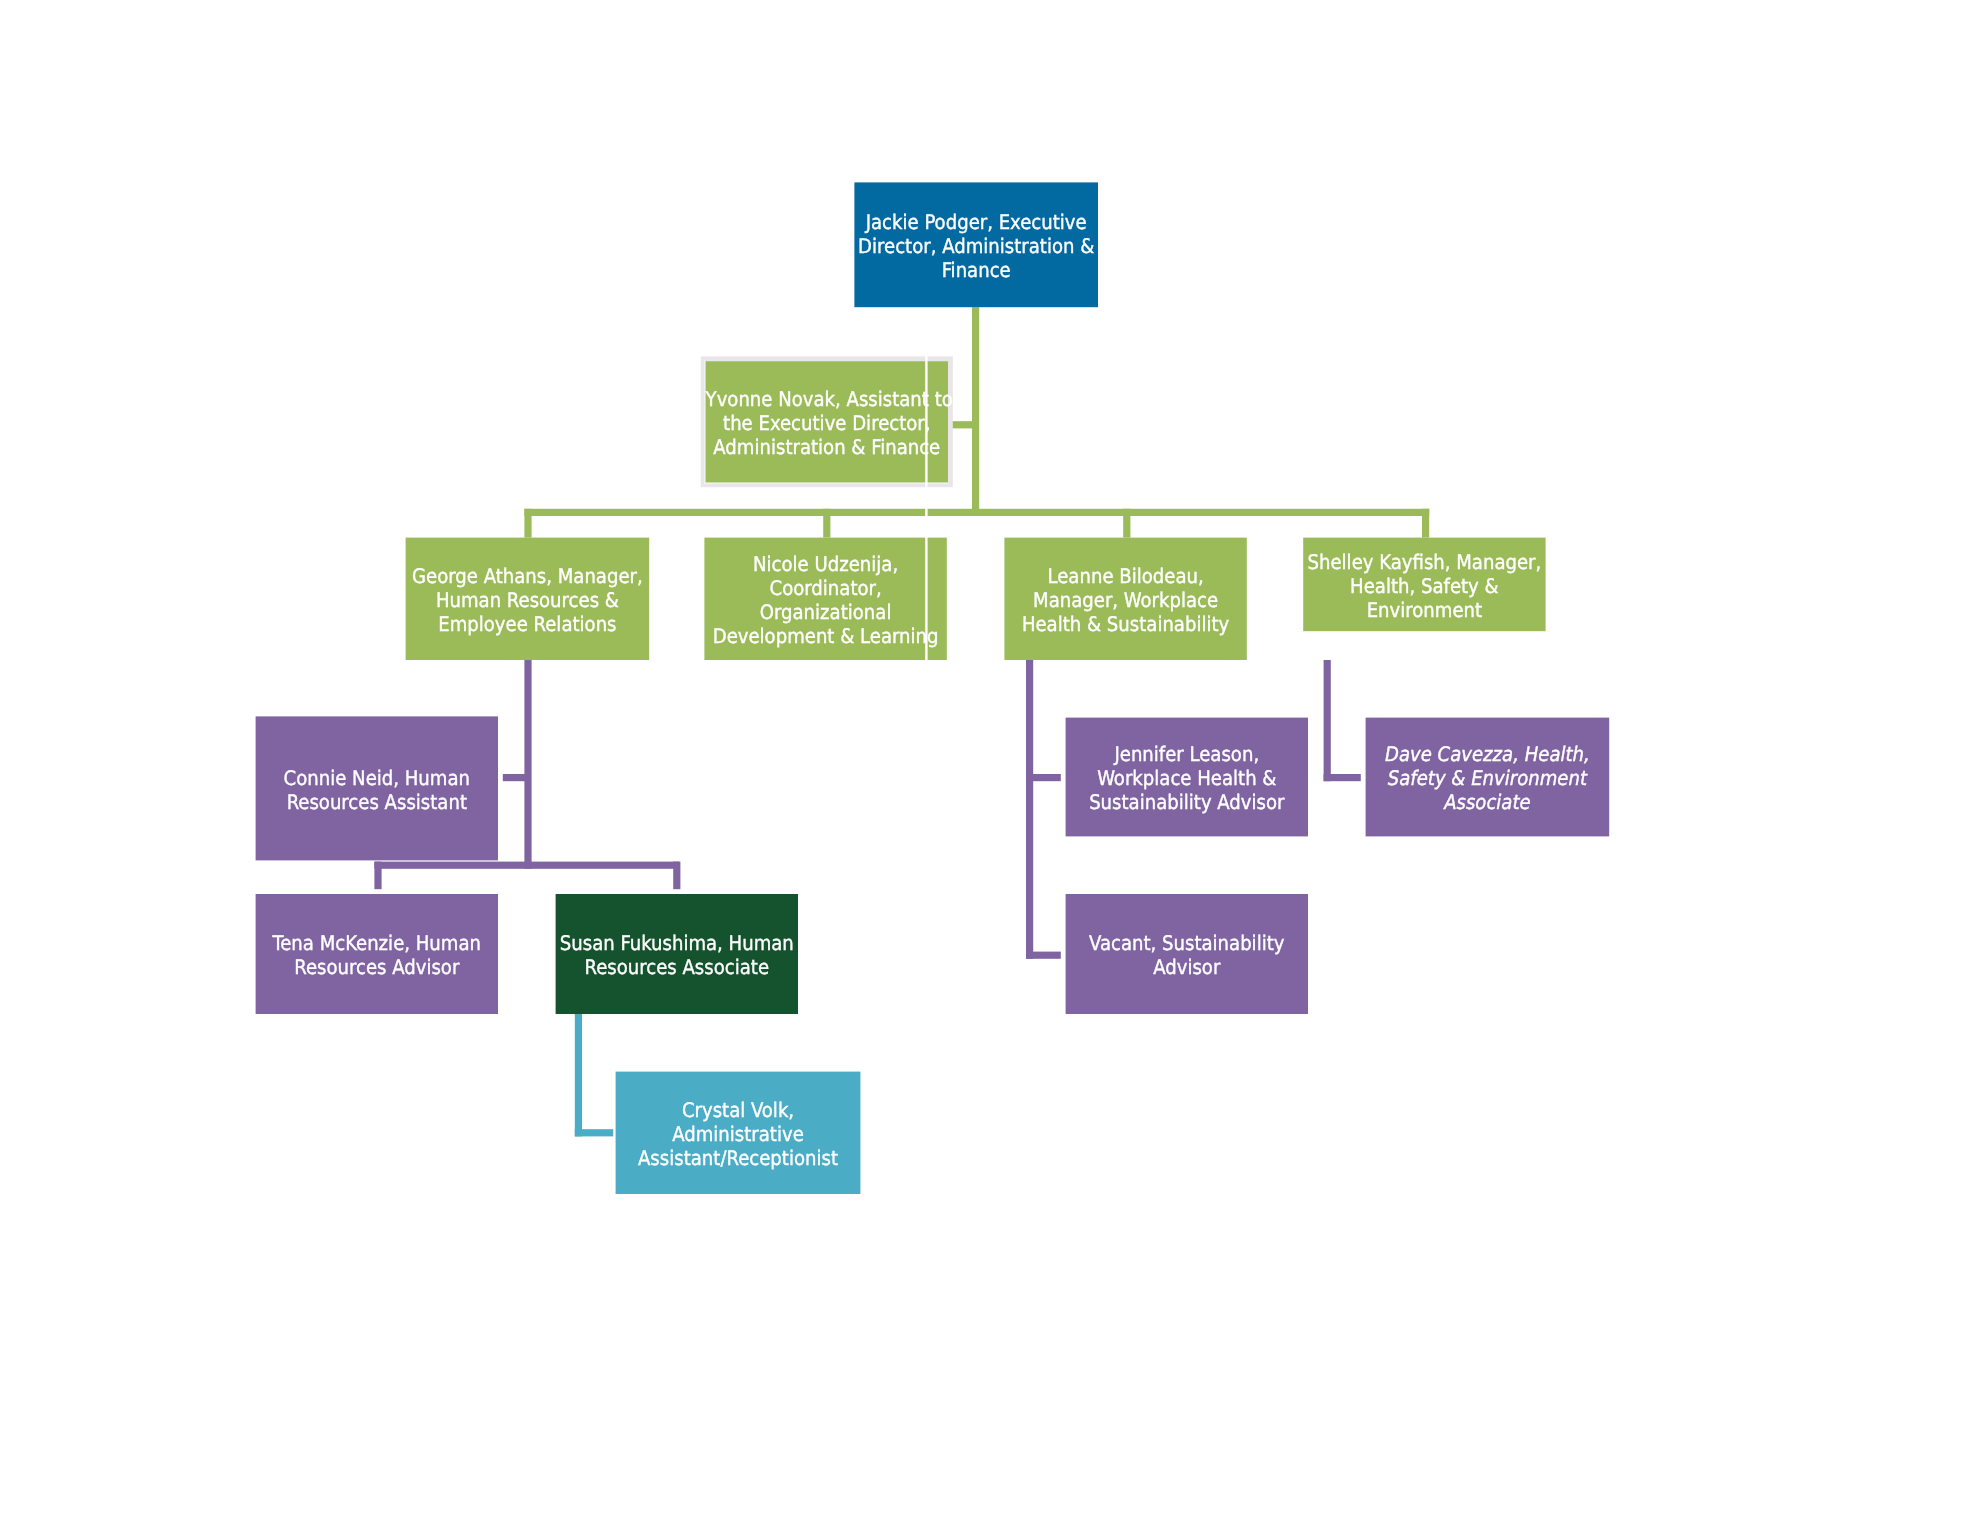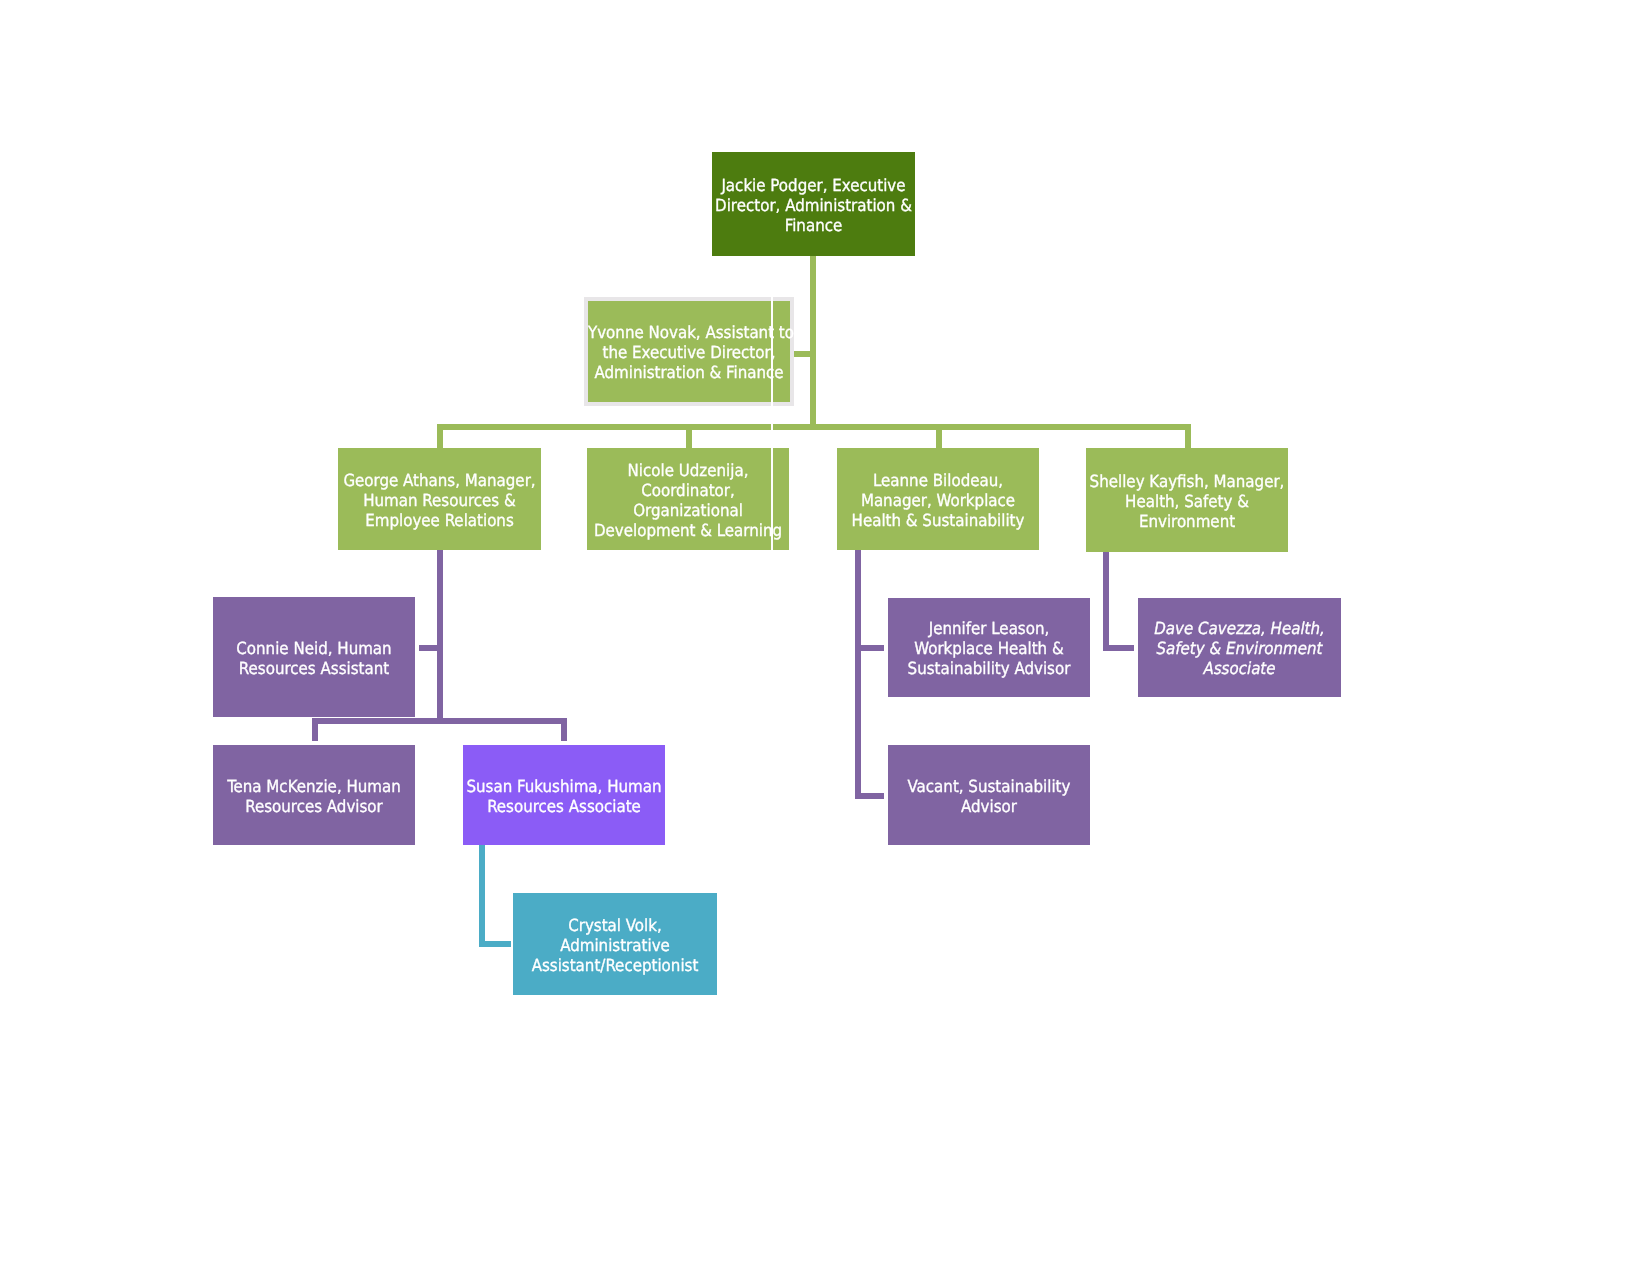--- a/index.html
+++ b/index.html
@@ -18,21 +18,21 @@
   .sel-outline{position:absolute;box-sizing:border-box;
                border:1px solid #e8e6e8;box-shadow:0 0 0 3px #e8e6e8;}
   .caret{position:absolute;background:#ffffff;}
 
   
   .n-jackie  {left:712px; top:152px; width:203px; height:104px;}
   .n-yvonne  {left:588px; top:301px; width:202px; height:101px;}
   .n-george  {left:338px; top:448px; width:203px; height:102px;}
   .n-nicole  {left:587px; top:448px; width:202px; height:102px;}
   .n-leanne  {left:837px; top:448px; width:202px; height:102px;}
-  .n-shelley {left:1086px;top:448px; width:202px; height:104px;}
+  .n-shelley {left:1086px;top:448px; width:202px; height:78px;}
   .n-connie  {left:213px; top:597px; width:202px; height:120px;}
   .n-jennifer{left:888px; top:598px; width:202px; height:99px;justify-content:flex-end;}
   .n-dave    {left:1138px;top:598px; width:203px; height:99px;font-style:italic;}
   .n-tena    {left:213px; top:745px; width:202px; height:100px;}
   .n-susan   {left:463px; top:745px; width:202px; height:100px;}
   .n-vacant  {left:888px; top:745px; width:202px; height:100px;}
   .n-crystal {left:513px; top:893px; width:204px; height:102px;}
 
   .sel-yvonne{left:587px; top:300px; width:204px; height:103px;}
   .caret-main{left:771px; top:296px; width:2px;  height:254px;}
@@ -78,21 +78,21 @@
   <div class="conn c-susan-trunk" style="background: rgb(75, 172, 198);"></div>
   <div class="conn c-crystal-stub" style="background: rgb(75, 172, 198);"></div>
   <div class="conn c-leanne-trunk" style="background: rgb(128, 100, 162);"></div>
   <div class="conn c-jennifer-stub" style="background: rgb(128, 100, 162);"></div>
   <div class="conn c-vacant-stub" style="background: rgb(128, 100, 162);"></div>
   <div class="conn c-shelley-trunk" style="background: rgb(128, 100, 162);"></div>
   <div class="conn c-dave-stub" style="background: rgb(128, 100, 162);"></div>
 
   <div class="sel-outline sel-yvonne"></div>
 
-  <div class="node n-jackie" style="background: #4d7c0f;">
+  <div class="node n-jackie" style="background: #0369a1;">
     <div class="node-label">Jackie Podger, Executive
 Director, Administration &amp;
 Finance</div>
   </div>
   <div class="node n-yvonne" style="background: rgb(155, 187, 89);">
     <div class="node-label">Yvonne Novak, Assistant to
 the Executive Director,
 Administration &amp; Finance</div>
   </div>
   <div class="node n-george" style="background: rgb(155, 187, 89);">
@@ -127,21 +127,21 @@
   </div>
   <div class="node n-dave" style="background: rgb(128, 100, 162);">
     <div class="node-label">Dave Cavezza, Health,
 Safety &amp; Environment
 Associate</div>
   </div>
   <div class="node n-tena" style="background: rgb(128, 100, 162);">
     <div class="node-label">Tena McKenzie, Human
 Resources Advisor</div>
   </div>
-  <div class="node n-susan" style="background: #8b5cf6;">
+  <div class="node n-susan" style="background: #14532d;">
     <div class="node-label">Susan Fukushima, Human
 Resources Associate</div>
   </div>
   <div class="node n-vacant" style="background: rgb(128, 100, 162);">
     <div class="node-label">Vacant, Sustainability
 Advisor</div>
   </div>
   <div class="node n-crystal" style="background: rgb(75, 172, 198);">
     <div class="node-label">Crystal Volk,
 Administrative

